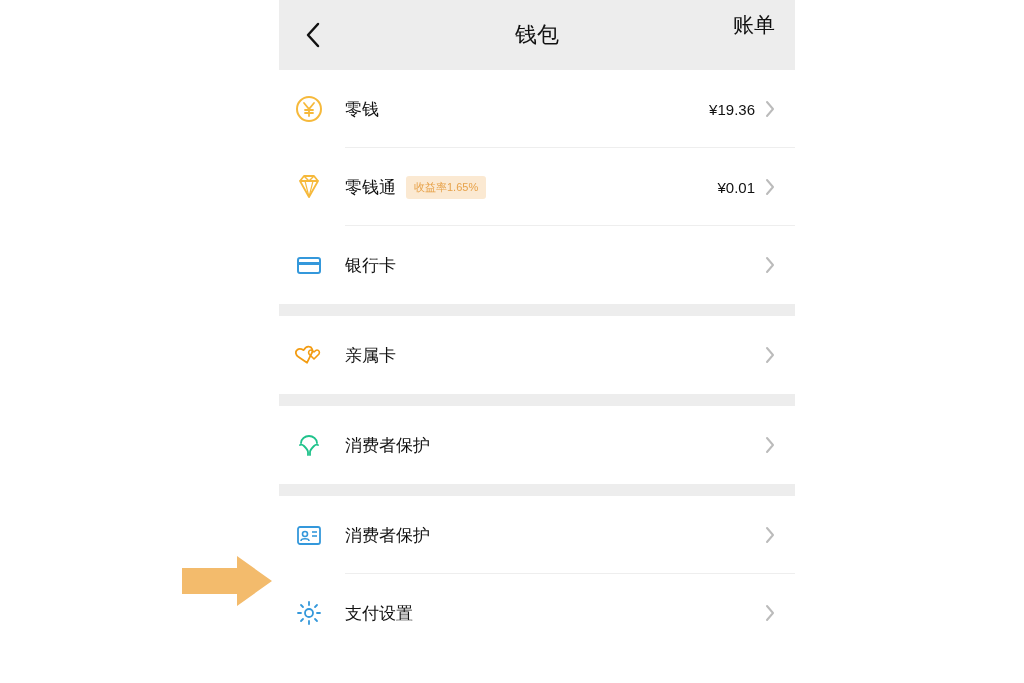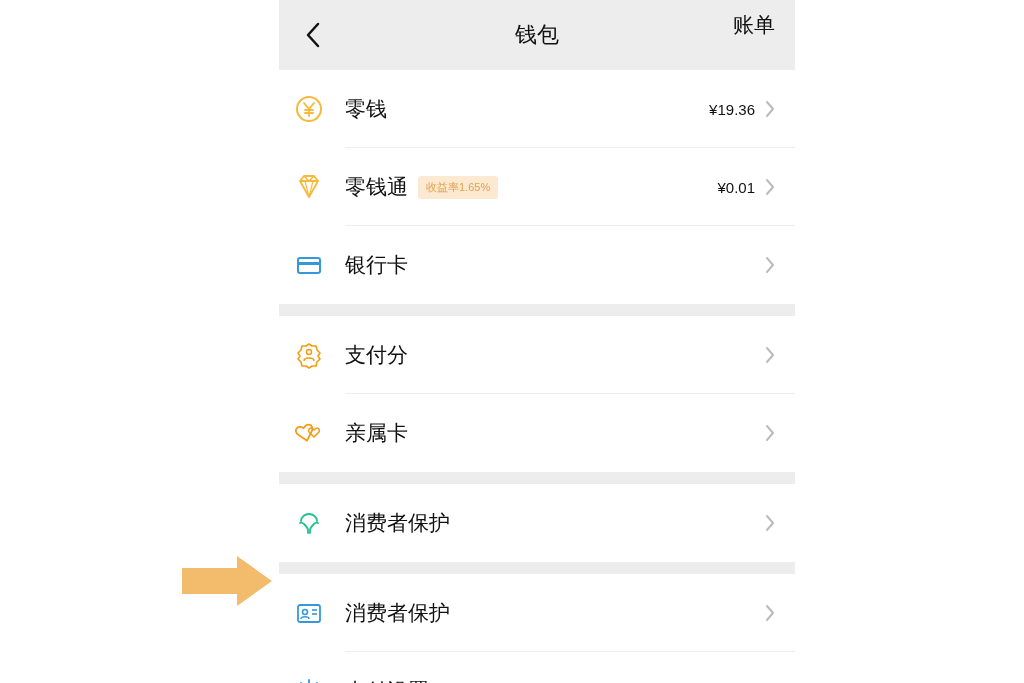--- a/index.html
+++ b/index.html
@@ -8,21 +8,21 @@
   .phone { position: absolute; left: 279px; top: 0; width: 516px; height: 683px; background: #ffffff; }
   .header { width: 100%; height: 70px; background: #ededed; display: flex; align-items: center; position: relative; }
   .back { position: absolute; left: 14px; top: 0; height: 70px; display: flex; align-items: center; justify-content: center; width: 40px; cursor: pointer; }
   .back svg { display: block; }
   .title { position: absolute; left: 0; right: 0; text-align: center; font-size: 22px; color: #111; font-weight: 500; pointer-events: none; }
   .bill { position: absolute; right: 20px; top: 0; height: 50px; display: flex; align-items: center; font-size: 21px; color: #111; cursor: pointer; }
   .list { width: 100%; }
   .sep { height: 12px; background: #ededed; width: 100%; }
   .row { display: flex; align-items: center; height: 78px; padding: 0 20px 0 16px; background: #fff; cursor: pointer; position: relative; }
   .row .icon { width: 28px; height: 28px; margin-right: 22px; display: flex; align-items: center; justify-content: center; flex: 0 0 28px; }
-  .row .label { font-size: 21px; color: #111; flex: 0 0 auto; }
+  .row .label { font-size: 17px; color: #111; flex: 0 0 auto; }
   .row .badge { margin-left: 10px; background: #fbe9d2; color: #e7a24a; font-size: 11px; padding: 4px 8px; border-radius: 3px; }
   .row .spacer { flex: 1 1 auto; }
   .row .value { font-size: 15px; color: #111; margin-right: 10px; }
   .row .chev { flex: 0 0 auto; display: flex; align-items: center; }
   .divider-inset { position: absolute; left: 66px; right: 0; bottom: 0; height: 1px; background: #eeeeee; }
   .arrow { position: absolute; pointer-events: none; }
   .arrow svg { display: block; }
 </style>
 </head>
 <body>
@@ -106,37 +106,20 @@
         <span class="spacer"></span>
         <span class="chev">
           <svg width="10" height="18" viewBox="0 0 10 18">
               <polyline points="2,2 8,9 2,16" fill="none" stroke="#bbb" stroke-width="2" stroke-linecap="round" stroke-linejoin="round"></polyline>
             </svg>
         </span>
       </div>
 
       <div class="sep"></div>
 
-      <div class="row">
-        <span class="icon">
-          <svg width="28" height="28" viewBox="0 0 28 28">
-            <path d="M14 3 L17 5 L21 5 L22 9 L25 12 L23 15 L25 18 L22 21 L21 25 L17 25 L14 27 L11 25 L7 25 L6 21 L3 18 L5 15 L3 12 L6 9 L7 5 L11 5 Z" fill="none" stroke="#f39c12" stroke-width="1.6" stroke-linejoin="round"></path>
-            <circle cx="14" cy="11" r="2.5" fill="none" stroke="#f39c12" stroke-width="1.5"></circle>
-            <path d="M9 20 C9 16 19 16 19 20" fill="none" stroke="#f39c12" stroke-width="1.5"></path>
-          </svg>
-        </span>
-        <span class="label">支付分</span>
-        <span class="spacer"></span>
-        <span class="chev">
-          <svg width="10" height="18" viewBox="0 0 10 18">
-              <polyline points="2,2 8,9 2,16" fill="none" stroke="#bbb" stroke-width="2" stroke-linecap="round" stroke-linejoin="round"></polyline>
-            </svg>
-        </span>
-        <div class="divider-inset"></div>
-      </div>
 
       <div class="row">
         <span class="icon">
           <svg width="28" height="28" viewBox="0 0 28 28">
             <path d="M10 22 L3 14 C1 12 1 8 4 7 C6 6 8 7 10 9 C12 7 14 6 16 7 C19 8 19 12 17 14 Z" fill="none" stroke="#f39c12" stroke-width="1.8" stroke-linejoin="round" transform="rotate(-15 10 14)"></path>
             <path d="M19 18 L14 13 C13 11 14 9 16 9 C17 9 18 10 19 11 C20 10 21 9 22 9 C24 9 25 11 24 13 Z" fill="none" stroke="#f39c12" stroke-width="1.6" stroke-linejoin="round"></path>
           </svg>
         </span>
         <span class="label">亲属卡</span>
         <span class="spacer"></span>

